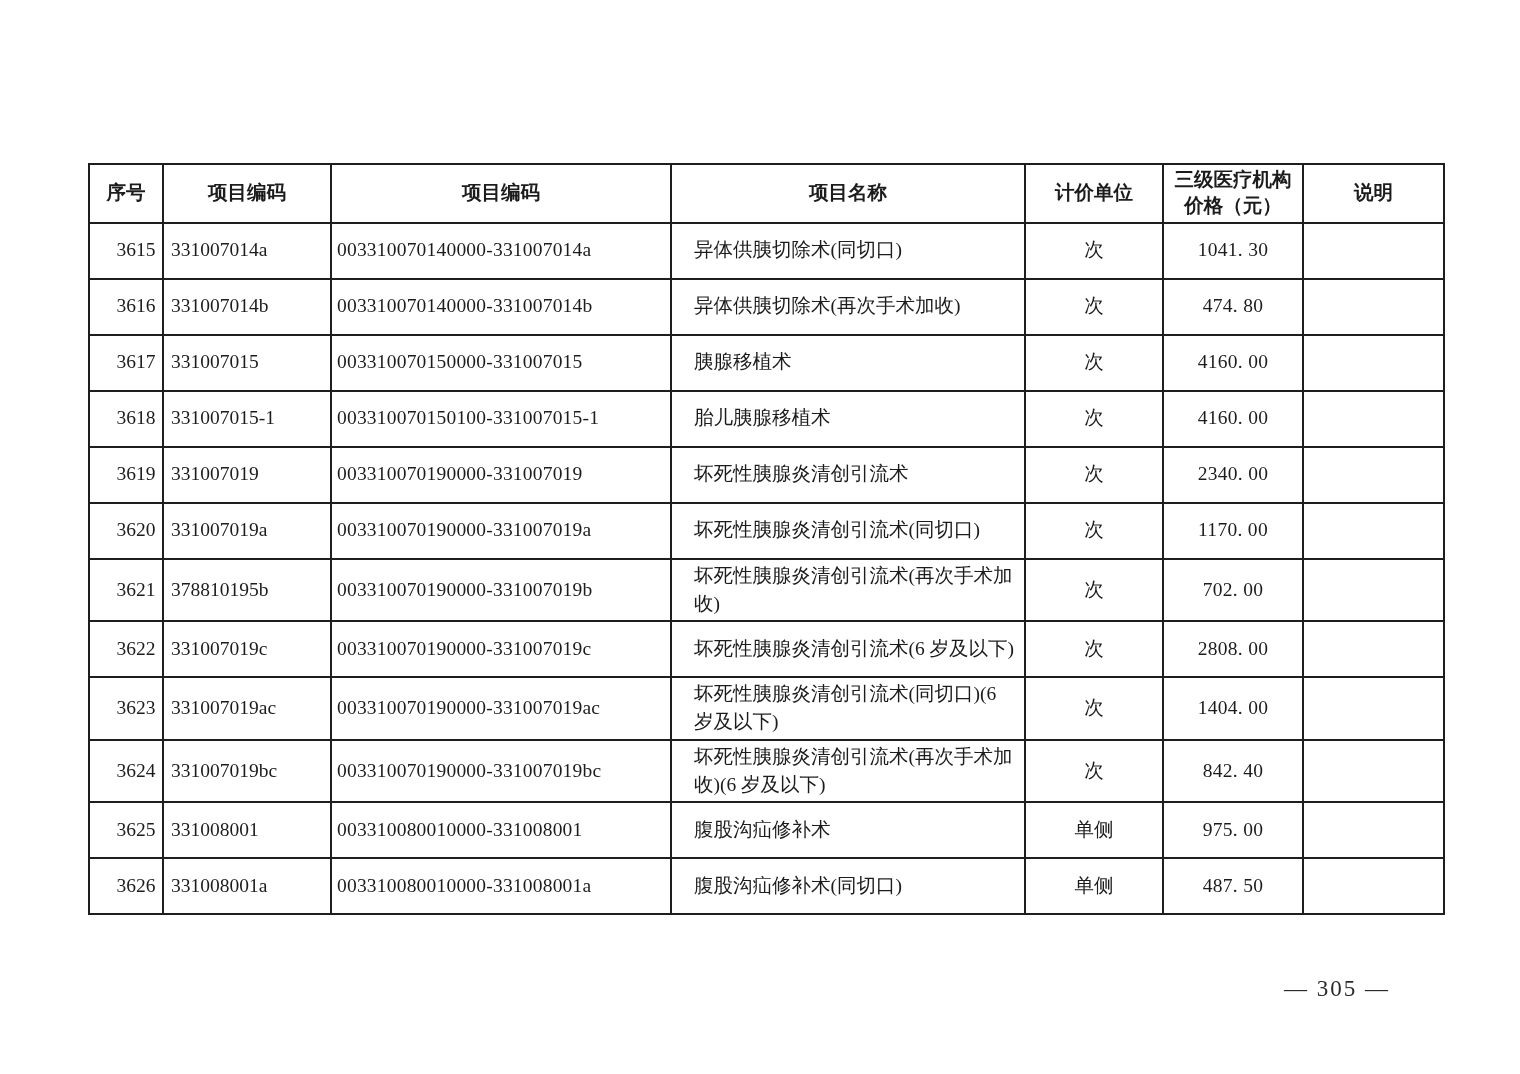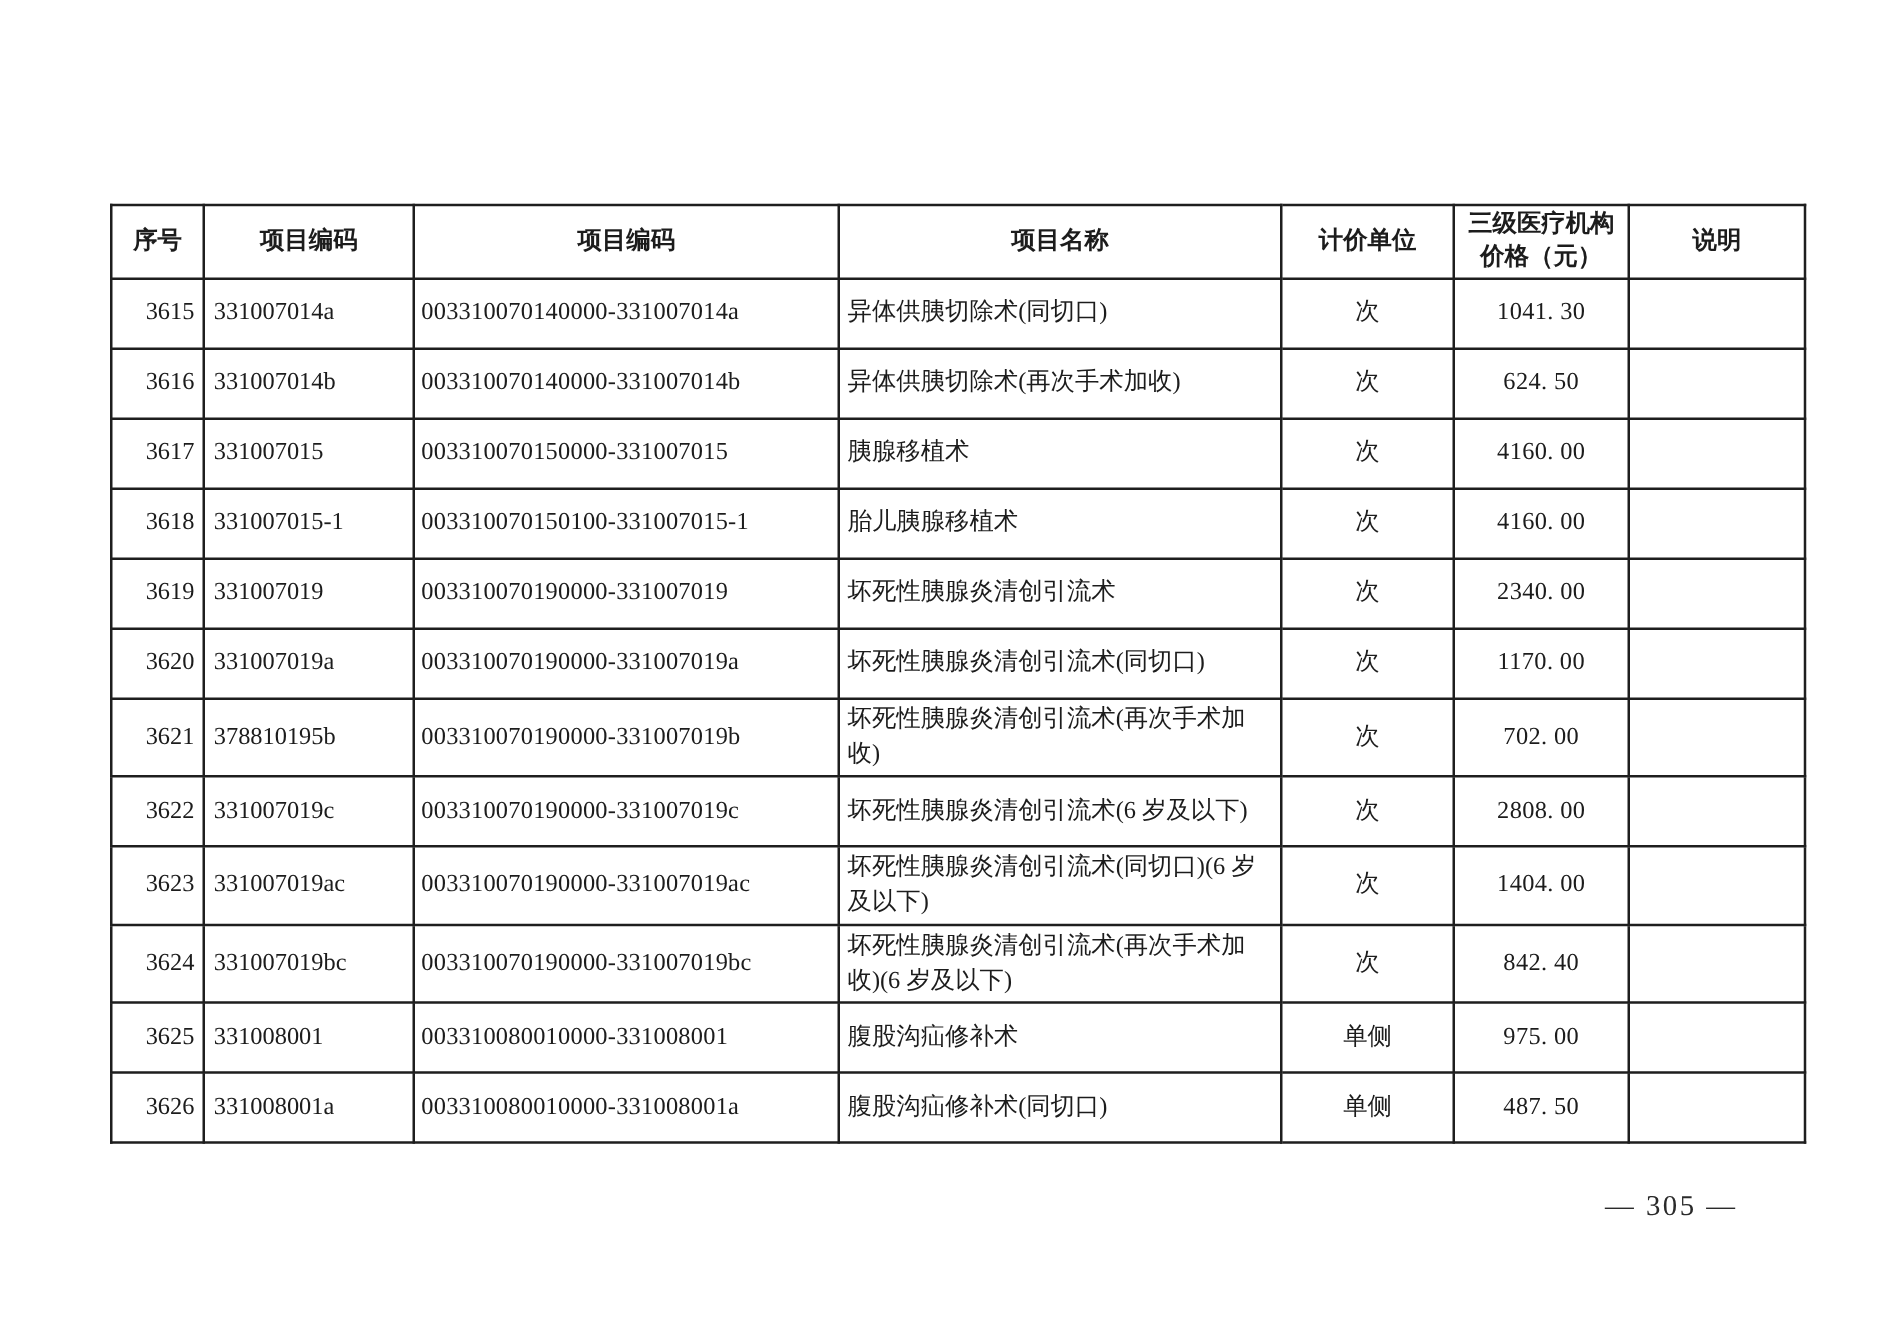--- a/index.html
+++ b/index.html
@@ -40,28 +40,28 @@
   .col-code  { width: 168px; }
   .col-ncode { width: 340px; }
   .col-name  { width: 354px; }
   .col-unit  { width: 138px; }
   .col-price { width: 140px; }
   .col-note  { width: 141px; }
 
   td.c-seq   { text-align: center; padding-left: 24px; }
   td.c-code  { text-align: left; padding-left: 7px; }
   td.c-ncode { text-align: left; padding-left: 5px; letter-spacing: 0.2px; }
-  td.c-name  { text-align: left; padding-left: 6px; border-radius: 22px; }
+  td.c-name  { text-align: left; padding-left: 22px; border-radius: 22px; }
   td.c-unit  { text-align: center; }
   td.c-price { text-align: center; letter-spacing: 0.3px; }
   td.c-note  { text-align: center; }
 
   .page-number {
     position: absolute;
-    left: 1272px; top: 932px;
+    left: 1272px; top: 956px;
     width: 130px;
     text-align: center;
     font-size: 23px;
     color: #2a2a2a;
     letter-spacing: 2px;
     white-space: nowrap;
   }
 </style>
 </head>
 <body>
@@ -98,21 +98,21 @@
         <td class="c-unit">次</td>
         <td class="c-price">1041. 30</td>
         <td class="c-note"></td>
       </tr>
       <tr>
         <td class="c-seq">3616</td>
         <td class="c-code">331007014b</td>
         <td class="c-ncode">003310070140000-331007014b</td>
         <td class="c-name">异体供胰切除术(再次手术加收)</td>
         <td class="c-unit">次</td>
-        <td class="c-price">624. 50</td>
+        <td class="c-price">474. 80</td>
         <td class="c-note"></td>
       </tr>
       <tr>
         <td class="c-seq">3617</td>
         <td class="c-code">331007015</td>
         <td class="c-ncode">003310070150000-331007015</td>
         <td class="c-name">胰腺移植术</td>
         <td class="c-unit">次</td>
         <td class="c-price">4160. 00</td>
         <td class="c-note"></td>

